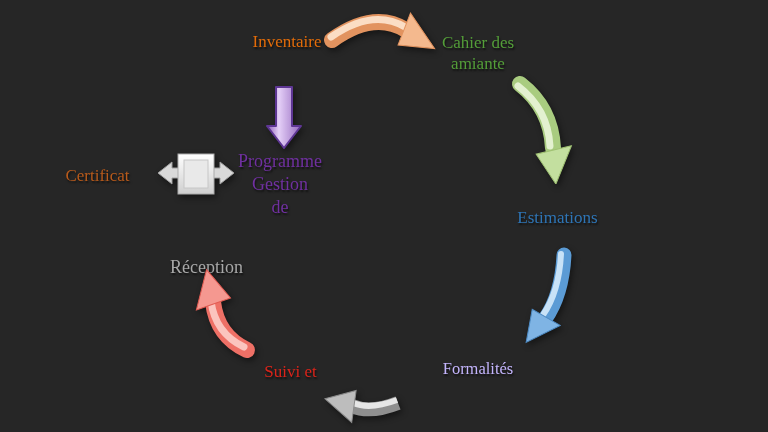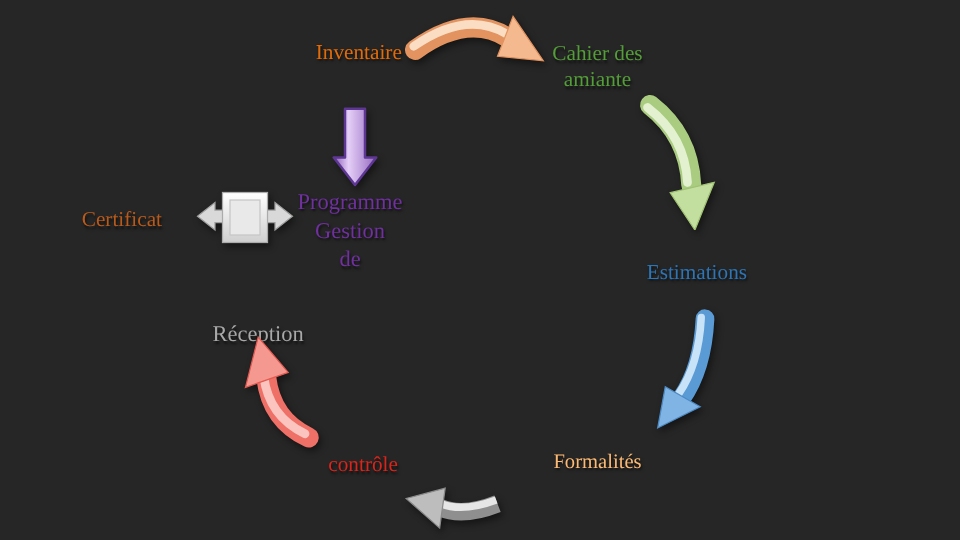--- a/index.html
+++ b/index.html
@@ -46,26 +46,26 @@
     <div>Inventaire</div>
   </div>
 
   <div class="lbl" id="lbl-cahier" style="color: rgb(84, 158, 57);">
     <div>Cahier des</div>
     <div>amiante</div>
   </div>
 
   <div class="lbl" id="lbl-estimations" style="color: rgb(46, 117, 182);">Estimations</div>
 
-  <div class="lbl" id="lbl-formalites" style="color: #fdba74;">
+  <div class="lbl" id="lbl-formalites" style="color: #c4b5fd;">
     <div>Formalités</div>
   </div>
 
   <div class="lbl" id="lbl-suivi" style="color: rgb(219, 36, 26);">
-    <div>contrôle</div>
+    <div>Suivi et</div>
   </div>
 
   <div class="lbl" id="lbl-reception" style="color: rgb(168, 168, 168);">Réception</div>
 
   <div class="lbl" id="lbl-certificat" style="color: rgb(184, 90, 27);">Certificat</div>
 
   <div class="lbl" id="lbl-programme" style="color: rgb(112, 48, 160);">
     <div>Programme</div>
     <div>Gestion</div>
     <div>de</div>

